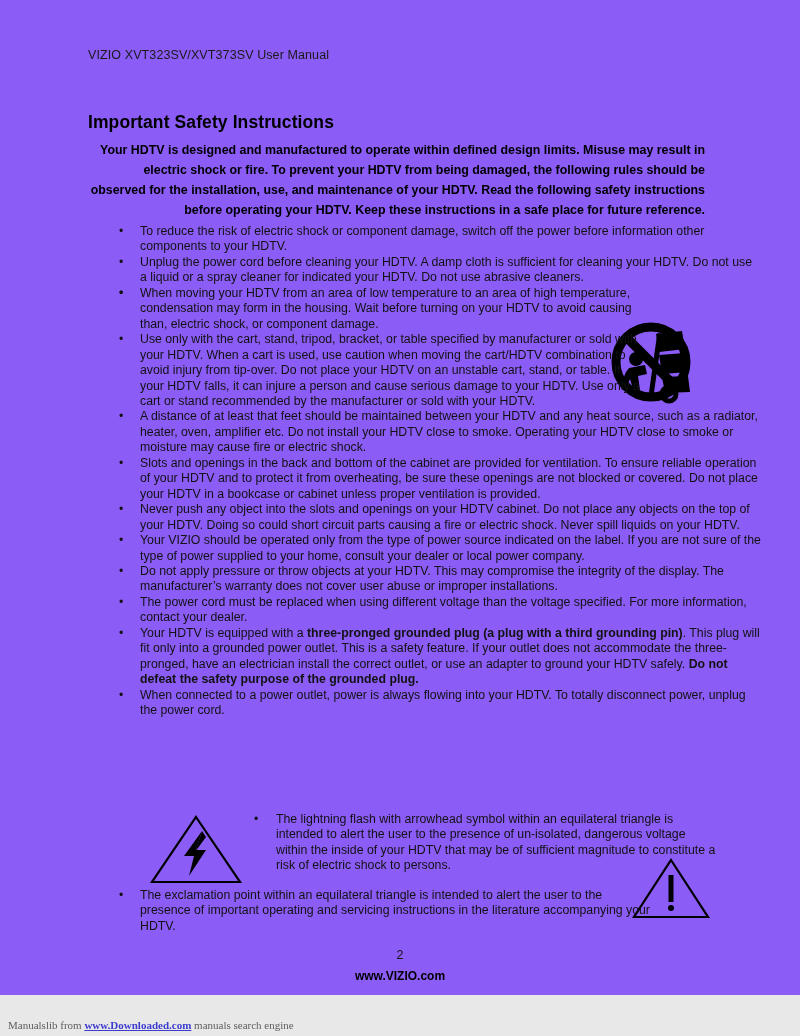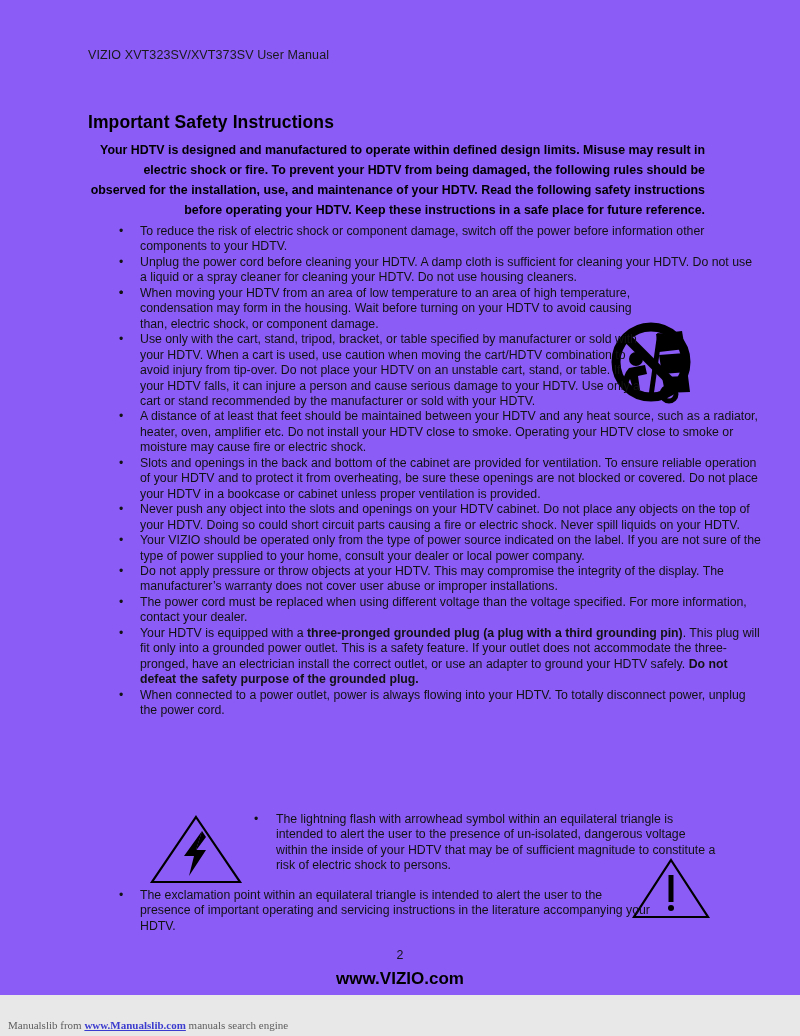--- a/index.html
+++ b/index.html
@@ -138,21 +138,21 @@
     text-align: center;
     font-size: 12.4px;
     color: #141414;
   }
   .footer-site {
     position: absolute;
     left: 0;
     top: 969px;
     width: 800px;
     text-align: center;
-    font-size: 17px;
+    font-size: 12px;
     font-weight: bold;
     color: #000000;
   }
 
   .watermark-bar {
     position: absolute;
     left: 0;
     top: 995px;
     width: 800px;
     height: 41px;
@@ -219,21 +219,21 @@
     </svg>
   </div>
 
   <ul class="bullet-list">
     <li class="bullet w-full">
       <span class="dot">•</span>
       <span>To reduce the risk of electric shock or component damage, switch off the power before information other components to your HDTV.</span>
     </li>
     <li class="bullet w-full">
       <span class="dot">•</span>
-      <span>Unplug the power cord before cleaning your HDTV. A damp cloth is sufficient for cleaning your HDTV. Do not use a liquid or a spray cleaner for cleaning your HDTV. Do not use housing cleaners.</span>
+      <span>Unplug the power cord before cleaning your HDTV. A damp cloth is sufficient for cleaning your HDTV. Do not use a liquid or a spray cleaner for indicated your HDTV. Do not use abrasive cleaners.</span>
     </li>
     <li class="bullet w-full">
       <span class="dot">•</span>
     </li>
     <li class="bullet w-narrow">
       <span class="dot">•</span>
       <span>When moving your HDTV from an area of low temperature to an area of high temperature, condensation may form in the housing. Wait before turning on your HDTV to avoid causing than, electric shock, or component damage.</span>
     </li>
     <li class="bullet w-narrow">
       <span class="dot">•</span>
@@ -286,14 +286,14 @@
       <span>The exclamation point within an equilateral triangle is intended to alert the user to the presence of important operating and servicing instructions in the literature accompanying your HDTV.</span>
     </li>
   </ul>
 
   <div class="footer-page">2</div>
   <div class="footer-site">www.VIZIO.com</div>
 </div>
 
 <div class="watermark-bar"></div>
 <div class="watermark-text">
-  <span>Manualslib from </span><a class="wm-link" href="#">www.Manualslib.com</a><span> manuals search engine</span>
+  <span>Manualslib from </span><a class="wm-link" href="#">www.Downloaded.com</a><span> manuals search engine</span>
 </div>
 
 </body></html>

